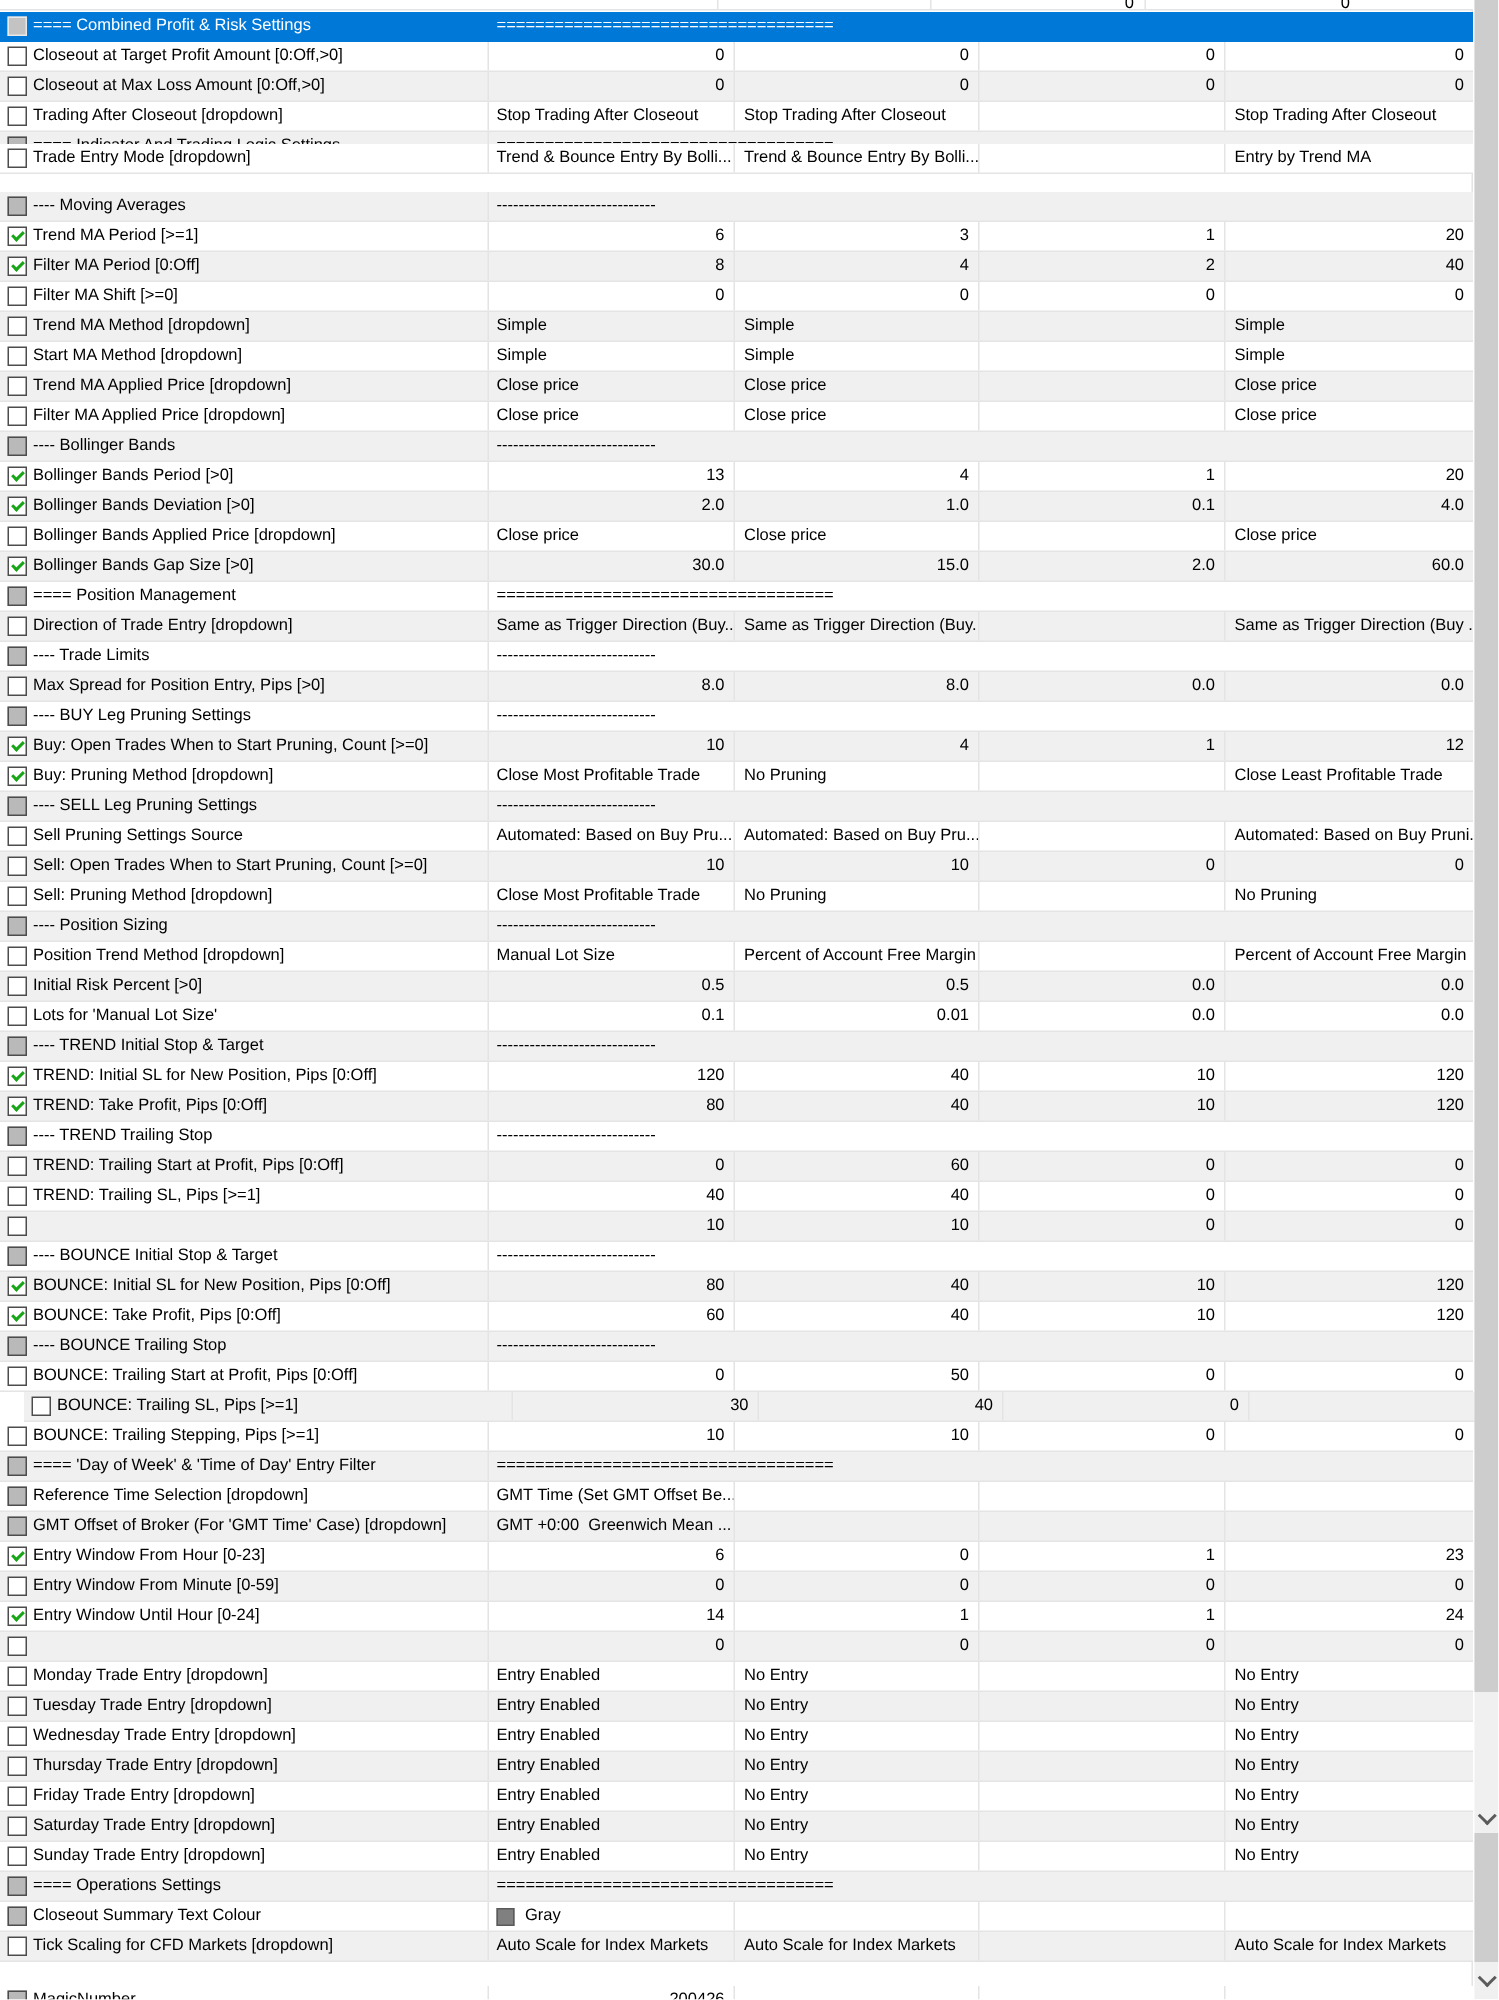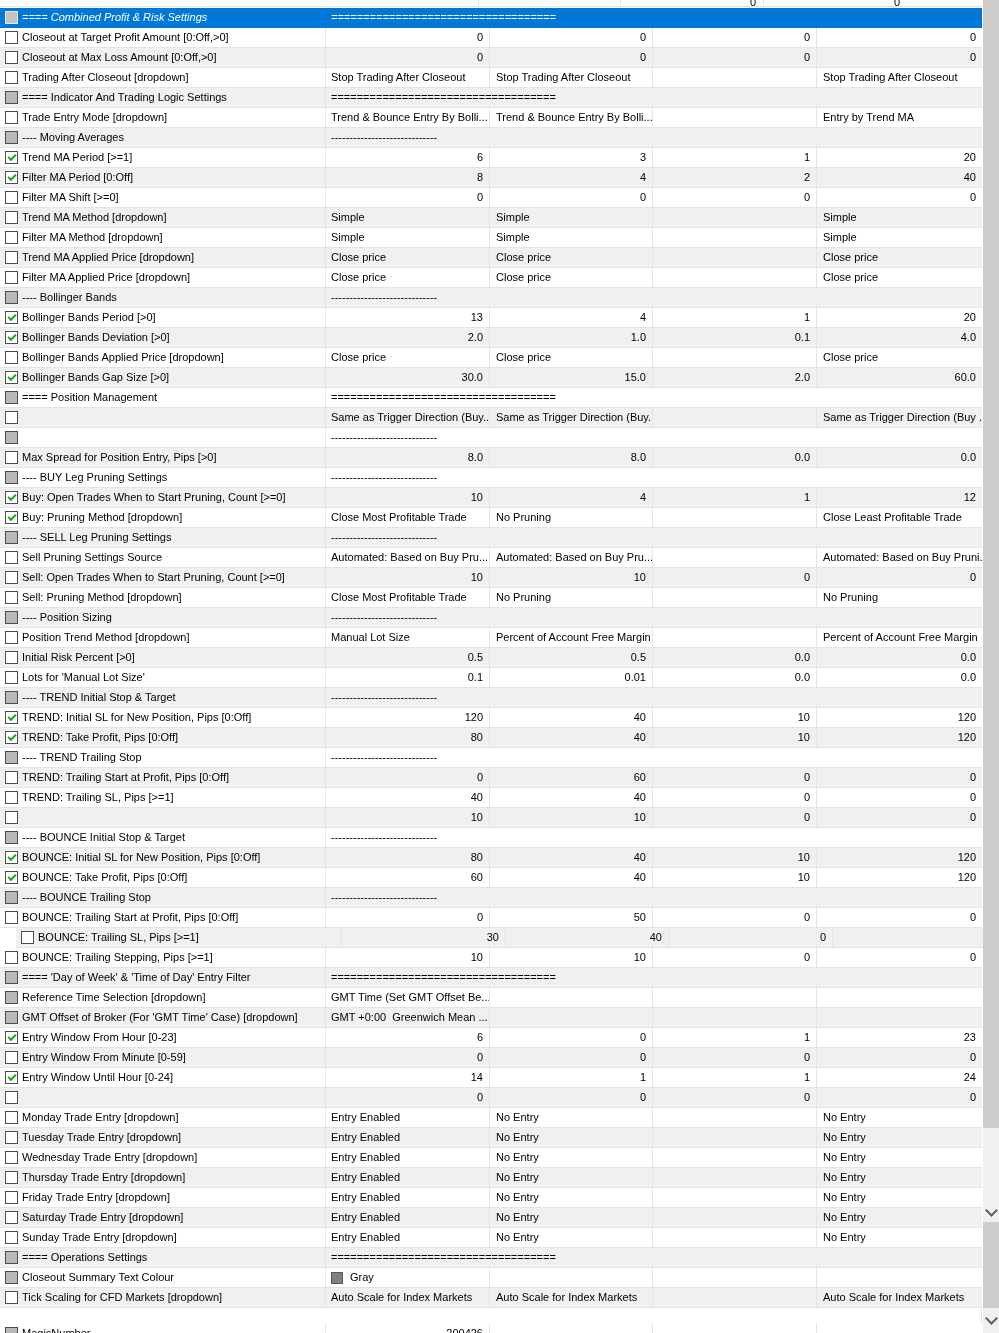--- a/index.html
+++ b/index.html
@@ -6,21 +6,21 @@
     --accent:#0078d7; --row-alt:#f0f0f0; --grid:#e4e4e4; --green:#18a518;
     --thumb:#cdcdcd; --track:#f0f0f0; --chev:#5b5b5b;
   }
   html,body{margin:0;padding:0;background:#fff;}
   #app{position:relative;width:999px;height:1333px;overflow:hidden;background:#fff;
        font-family:"Liberation Sans","DejaVu Sans",sans-serif;font-size:11px;color:#000;}
   #list{position:absolute;left:0;top:0;width:982px;height:1333px;border-right:1px solid var(--grid);box-sizing:border-box;}
   .row{position:absolute;left:0;width:982px;height:20px;box-sizing:border-box;
        border-bottom:1px solid var(--grid);background:#fff;}
   .row.alt{background:var(--row-alt);}
-  .row.sel{background:var(--accent);color:#fff;border-bottom-color:var(--accent);font-style:italic;}
+  .row.sel{background:var(--accent);color:#fff;border-bottom-color:var(--accent);}
   .cb{position:absolute;left:5px;top:3px;width:13px;height:13px;box-sizing:border-box;
       background:#fff;border:1px solid #4c4c4c;}
   .cb.dis{background:#b9b9b9;}
   .sel .cb{border-color:#e9e9e9;background:#c3c3c3;}
   .cb.chk::after{content:"";position:absolute;left:2px;top:2px;width:6px;height:3px;
       border-left:2px solid var(--green);border-bottom:2px solid var(--green);
       transform:rotate(-45deg);}
   .nm{position:absolute;left:22px;top:0;width:300px;height:19px;line-height:19px;
       white-space:nowrap;overflow:hidden;}
   .vdiv{position:absolute;top:0;height:19px;border-left:1px solid var(--grid);}
@@ -90,21 +90,21 @@
           <div class="cell" style="left: 489px; width: 163px;">Stop Trading After Closeout</div>
           <div class="cell" style="left: 652px; width: 164px;"></div>
           <div class="cell" style="left: 816px; width: 166px;">Stop Trading After Closeout</div>
         </div>
         <div class="row alt" style="top: 88px;">
           <span class="cb dis"></span>
           <span class="nm">==== Indicator And Trading Logic Settings</span>
           <span class="vdiv" style="left: 325px;"></span>
           <span class="sep">===================================</span>
         </div>
-        <div class="row" style="top: 108px;">
+        <div class="row" style="top: 96px;">
           <span class="cb"></span>
           <span class="nm">Trade Entry Mode [dropdown]</span>
           <span class="vdiv" style="left: 325px;"></span>
           <div class="cell nob" style="left: 325px; width: 164px;">Trend &amp; Bounce Entry By Bolli...</div>
           <div class="cell" style="left: 489px; width: 163px;">Trend &amp; Bounce Entry By Bolli...</div>
           <div class="cell" style="left: 652px; width: 164px;"></div>
           <div class="cell" style="left: 816px; width: 166px;">Entry by Trend MA</div>
         </div>
         <div class="row alt" style="top: 128px;">
           <span class="cb dis"></span>
@@ -143,21 +143,21 @@
           <span class="cb"></span>
           <span class="nm">Trend MA Method [dropdown]</span>
           <span class="vdiv" style="left: 325px;"></span>
           <div class="cell nob" style="left: 325px; width: 164px;">Simple</div>
           <div class="cell" style="left: 489px; width: 163px;">Simple</div>
           <div class="cell" style="left: 652px; width: 164px;"></div>
           <div class="cell" style="left: 816px; width: 166px;">Simple</div>
         </div>
         <div class="row" style="top: 228px;">
           <span class="cb"></span>
-          <span class="nm">Filter MA Method [dropdown]</span>
+          <span class="nm">Start MA Method [dropdown]</span>
           <span class="vdiv" style="left: 325px;"></span>
           <div class="cell nob" style="left: 325px; width: 164px;">Simple</div>
           <div class="cell" style="left: 489px; width: 163px;">Simple</div>
           <div class="cell" style="left: 652px; width: 164px;"></div>
           <div class="cell" style="left: 816px; width: 166px;">Simple</div>
         </div>
         <div class="row alt" style="top: 248px;">
           <span class="cb"></span>
           <span class="nm">Trend MA Applied Price [dropdown]</span>
           <span class="vdiv" style="left: 325px;"></span>
@@ -218,28 +218,30 @@
           <div class="cell num" style="left: 816px; width: 166px;">60.0</div>
         </div>
         <div class="row" style="top: 388px;">
           <span class="cb dis"></span>
           <span class="nm">==== Position Management</span>
           <span class="vdiv" style="left: 325px;"></span>
           <span class="sep">===================================</span>
         </div>
         <div class="row alt" style="top: 408px;">
           <span class="cb"></span>
+          <span class="nm">Direction of Trade Entry [dropdown]</span>
           <span class="vdiv" style="left: 325px;"></span>
           <div class="cell nob" style="left: 325px; width: 164px;">Same as Trigger Direction (Buy...</div>
           <div class="cell" style="left: 489px; width: 163px;">Same as Trigger Direction (Buy...</div>
           <div class="cell" style="left: 652px; width: 164px;"></div>
           <div class="cell" style="left: 816px; width: 166px;">Same as Trigger Direction (Buy ...</div>
         </div>
         <div class="row" style="top: 428px;">
           <span class="cb dis"></span>
+          <span class="nm">---- Trade Limits</span>
           <span class="vdiv" style="left: 325px;"></span>
           <span class="sep">-----------------------------</span>
         </div>
         <div class="row alt" style="top: 448px;">
           <span class="cb"></span>
           <span class="nm">Max Spread for Position Entry, Pips [&gt;0]</span>
           <span class="vdiv" style="left: 325px;"></span>
           <div class="cell num nob" style="left: 325px; width: 164px;">8.0</div>
           <div class="cell num" style="left: 489px; width: 163px;">8.0</div>
           <div class="cell num" style="left: 652px; width: 164px;">0.0</div>

